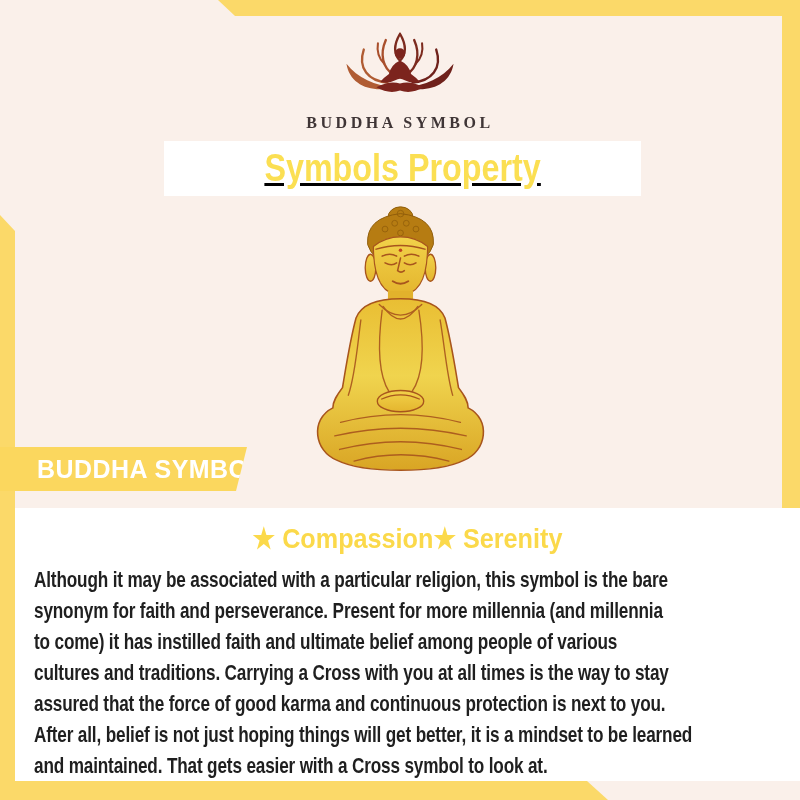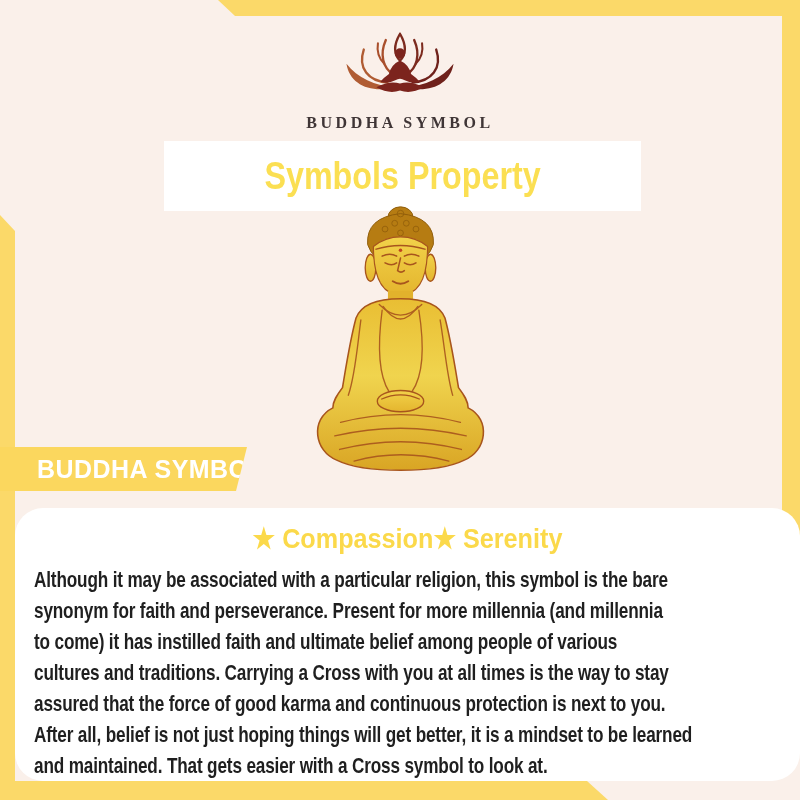--- a/index.html
+++ b/index.html
@@ -36,23 +36,23 @@
   }
   .lotus { width:126px; height:80px; }
   .brand {
     margin-top:4px;
     font-family:"Liberation Serif", serif;
     font-size:16px; font-weight:700;
     letter-spacing:3.5px; color:#3f3536;
   }
   
   .title-band {
-    position:absolute; left:164px; top:141px; width:477px; height:70px;
+    position:absolute; left:164px; top:141px; width:477px; height:55px;
     background:#ffffff;
-    display:flex; align-items:center; justify-content:center;
+    display:flex; align-items:center; justify-content:center;text-decoration:underline;
   }
   .title-text {
     font-size:38px; font-weight:700; color:#fbdf52;
     white-space:nowrap;
     transform:scaleX(0.85); transform-origin:center;
     letter-spacing:0px;
   }
   
   .statue { position:absolute; left:283px; top:202px; width:235px; height:290px; }
   
@@ -65,21 +65,20 @@
   }
   .badge-text {
     color:#ffffff; font-size:26px; font-weight:700;
     letter-spacing:0.5px; white-space:nowrap;
     transform:scaleX(0.96); transform-origin:left center;
   }
   
   .panel {
     position:absolute; left:15px; top:508px; width:785px; height:273px;
     background:#ffffff;
-    border-radius:28px;
   }
   .panel-heading {
     margin-top:14px; text-align:center;
     font-size:28px; font-weight:700; color:#fbd94a;
     white-space:nowrap;
     transform:scaleX(0.9); transform-origin:center;
   }
   .article { margin:9px 0 18px 19px; }
   .article .line {
     font-size:22px; font-weight:700; color:#1f1f1f;

